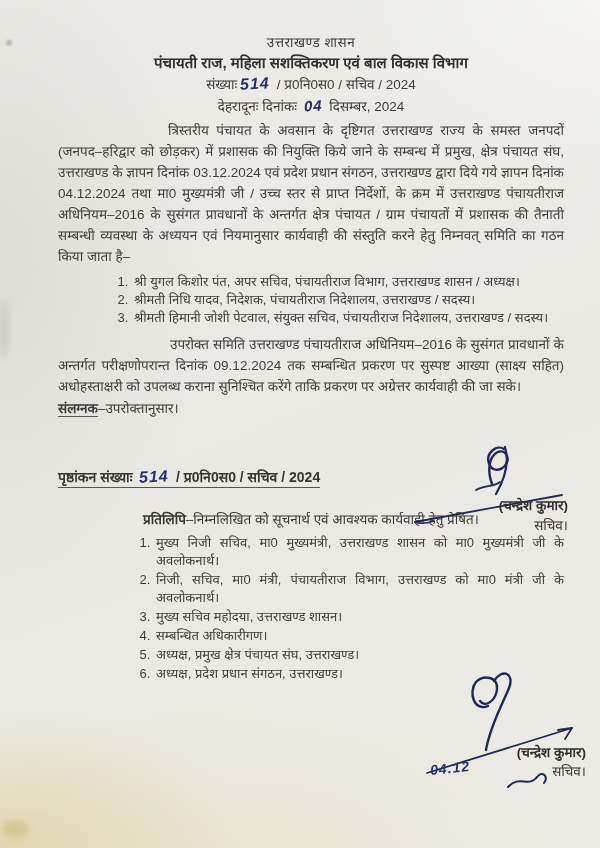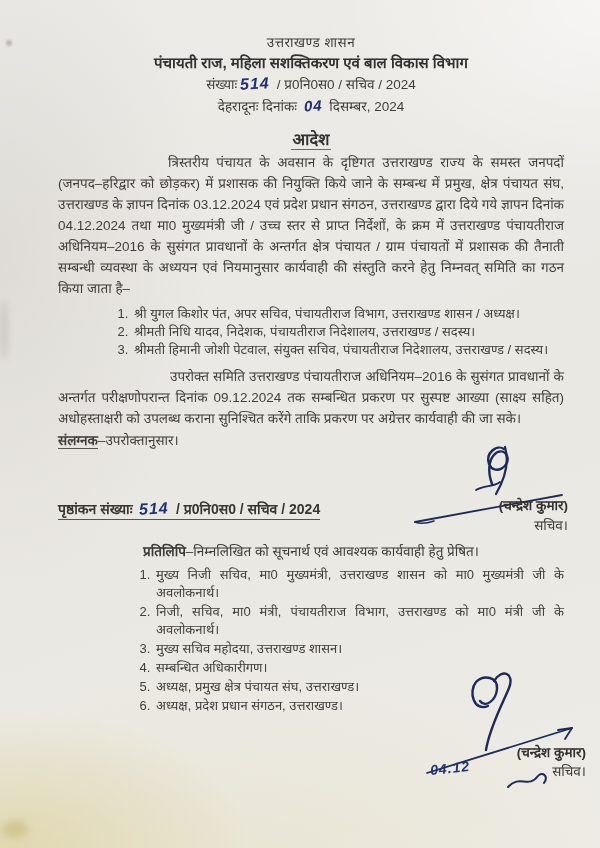--- a/index.html
+++ b/index.html
@@ -79,21 +79,20 @@
 <div class="page">
   <div class="doc">
 
     <div class="center hdr-govt">उत्तराखण्ड शासन</div>
     <div class="center hdr-dept">पंचायती राज, महिला सशक्तिकरण एवं बाल विकास विभाग</div>
 
     <div class="center hdr-num"><span>संख्याः</span><span class="hand">514</span> <span>/ प्र0नि0स0 / सचिव / 2024</span></div>
 
     <div class="center hdr-date"><span>देहरादूनः दिनांकः</span> <span class="hand small">04</span> <span>दिसम्बर, 2024</span></div>
 
-    <div class="center order-title"><span>आदेश</span></div>
 
     <div class="para para1">त्रिस्तरीय पंचायत के अवसान के दृष्टिगत उत्तराखण्ड राज्य के समस्त जनपदों (जनपद–हरिद्वार को छोड़कर) में प्रशासक की नियुक्ति किये जाने के सम्बन्ध में प्रमुख, क्षेत्र पंचायत संघ, उत्तराखण्ड के ज्ञापन दिनांक 03.12.2024 एवं प्रदेश प्रधान संगठन, उत्तराखण्ड द्वारा दिये गये ज्ञापन दिनांक 04.12.2024 तथा मा0 मुख्यमंत्री जी / उच्च स्तर से प्राप्त निर्देशों, के क्रम में उत्तराखण्ड पंचायतीराज अधिनियम–2016 के सुसंगत प्रावधानों के अन्तर्गत क्षेत्र पंचायत / ग्राम पंचायतों में प्रशासक की तैनाती सम्बन्धी व्यवस्था के अध्ययन एवं नियमानुसार कार्यवाही की संस्तुति करने हेतु निम्नवत् समिति का गठन किया जाता है–</div>
 
     <ol class="plist committee">
         <li>श्री युगल किशोर पंत, अपर सचिव, पंचायतीराज विभाग, उत्तराखण्ड शासन / अध्यक्ष।</li>
         <li>श्रीमती निधि यादव, निदेशक, पंचायतीराज निदेशालय, उत्तराखण्ड / सदस्य।</li>
         <li>श्रीमती हिमानी जोशी पेटवाल, संयुक्त सचिव, पंचायतीराज निदेशालय, उत्तराखण्ड / सदस्य।</li>
       </ol>
 
     <div class="para para2">उपरोक्त समिति उत्तराखण्ड पंचायतीराज अधिनियम–2016 के सुसंगत प्रावधानों के अन्तर्गत परीक्षणोपरान्त दिनांक 09.12.2024 तक सम्बन्धित प्रकरण पर सुस्पष्ट आख्या (साक्ष्य सहित) अधोहस्ताक्षरी को उपलब्ध कराना सुनिश्चित करेंगे ताकि प्रकरण पर अग्रेत्तर कार्यवाही की जा सके।</div>

